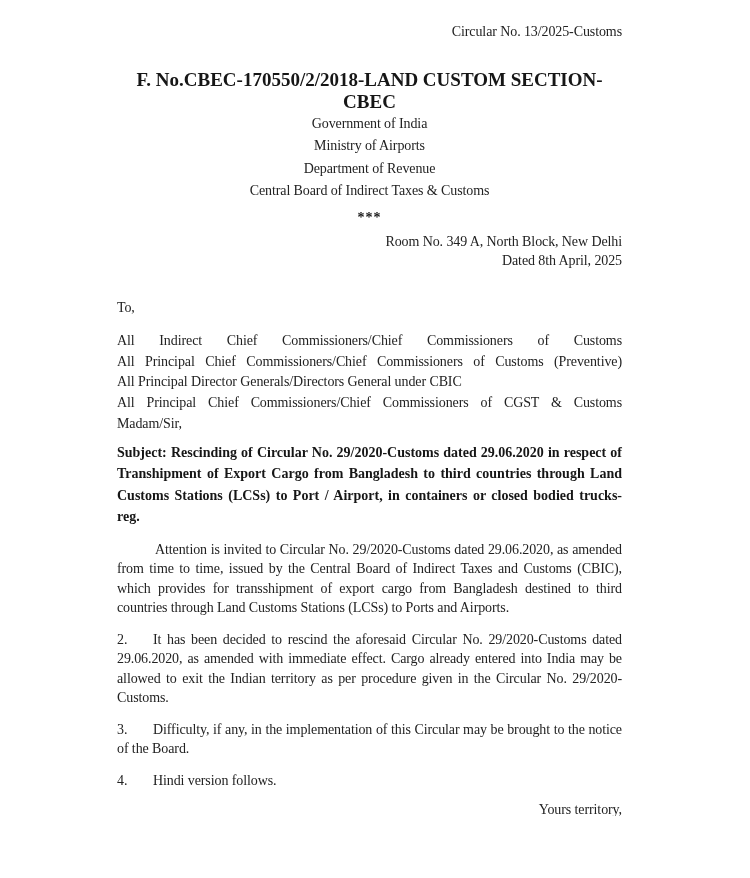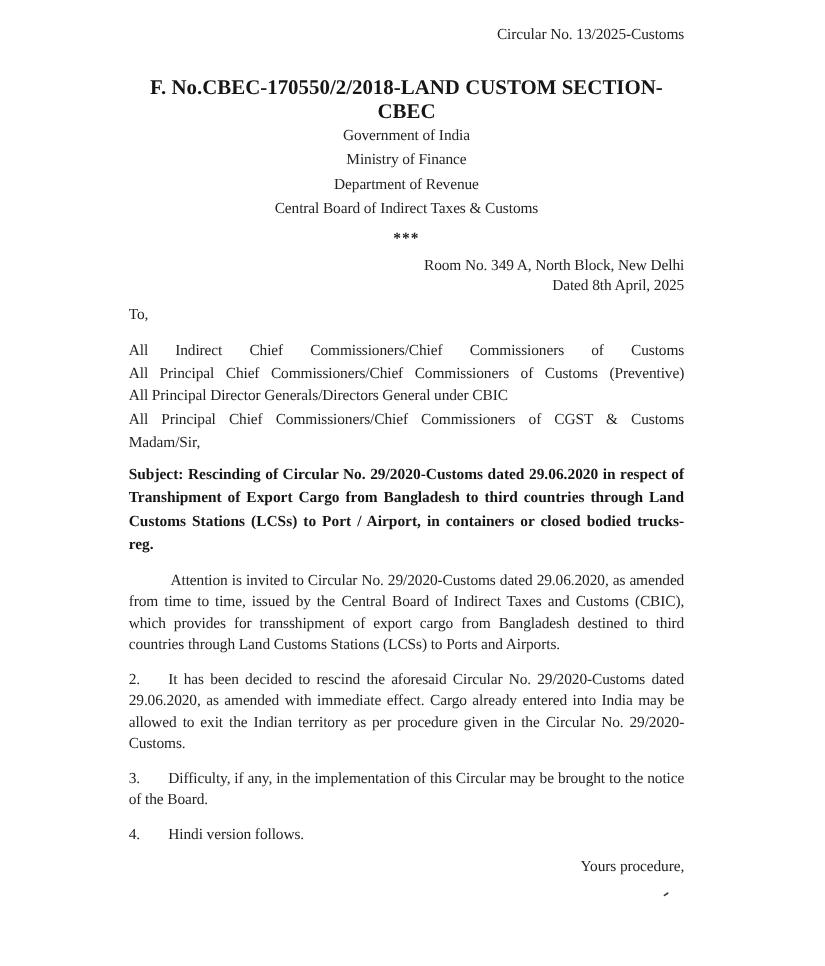--- a/index.html
+++ b/index.html
@@ -31,21 +31,21 @@
   .separator {
     text-align: center;
     font-weight: 700;
     line-height: 20px;
     margin-top: 5px;
     letter-spacing: 1px;
     color: #161616;
   }
   .right-line { text-align: right; line-height: 19.5px; }
   .office-address { margin-top: 4px; }
-  .to-label { margin-top: 6px; }
+  .to-label { margin-top: 27px; }
   .addressees { margin-top: 14px; }
   .addr-line { line-height: 20.5px; }
   .addr-just { text-align: justify; text-align-last: justify; }
   .salutation { margin-top: 0px; line-height: 19.5px; padding-top: 1px; }
   .subject {
     margin: 8px 0 0 0;
     font-weight: 700;
     color: #161616;
     text-align: justify;
     line-height: 21.5px;
@@ -68,21 +68,21 @@
 </head>
 <body>
 
 <div class="page">
 
   <div class="circular-no">Circular No. 13/2025-Customs</div>
 
   <div class="file-no">F. No.CBEC-170550/2/2018-LAND CUSTOM SECTION-CBEC</div>
 
   <div class="org-line">Government of India</div>
-  <div class="org-line">Ministry of Finance</div>
+  <div class="org-line">Ministry of Airports</div>
   <div class="org-line">Department of Revenue</div>
   <div class="org-line">Central Board of Indirect Taxes &amp; Customs</div>
 
   <div class="separator">***</div>
 
   <div class="right-line office-address">Room No. 349 A, North Block, New Delhi</div>
   <div class="right-line">Dated 8th April, 2025</div>
 
   <div class="to-label">To,</div>
 
@@ -106,21 +106,21 @@
   </p>
 
   <p class="body-para">
     <span class="pnum">3.</span><span>Difficulty, if any, in the implementation of this Circular may be brought to the notice of the Board.</span>
   </p>
 
   <p class="body-para">
     <span class="pnum">4.</span><span>Hindi version follows.</span>
   </p>
 
-  <div class="closing">Yours procedure,</div>
+  <div class="closing">Yours territory,</div>
 
   <div class="signature-block">
     <svg width="86" height="58" viewBox="0 0 86 58" fill="none" stroke="#3a3a3a" stroke-width="1.5" stroke-linecap="round" stroke-linejoin="round">
       <path d="M3,44 c2,-9 5,-9 7,-2 c2,6 4,3 6,-3 c2,-7 5,-6 6,0 c1,5 3,4 6,0 c2,-3 4,-2 5,1"></path>
       <path d="M29,42 l13,-17 l-7,26 c-1,4 2,4 5,0 l19,-37"></path>
       <path d="M42,54 l22,-40"></path>
       <path d="M35,56 c3,2 7,0 9,-4 l19,-34"></path>
       <path d="M72,7 l3,-2"></path>
     </svg>
   </div>

